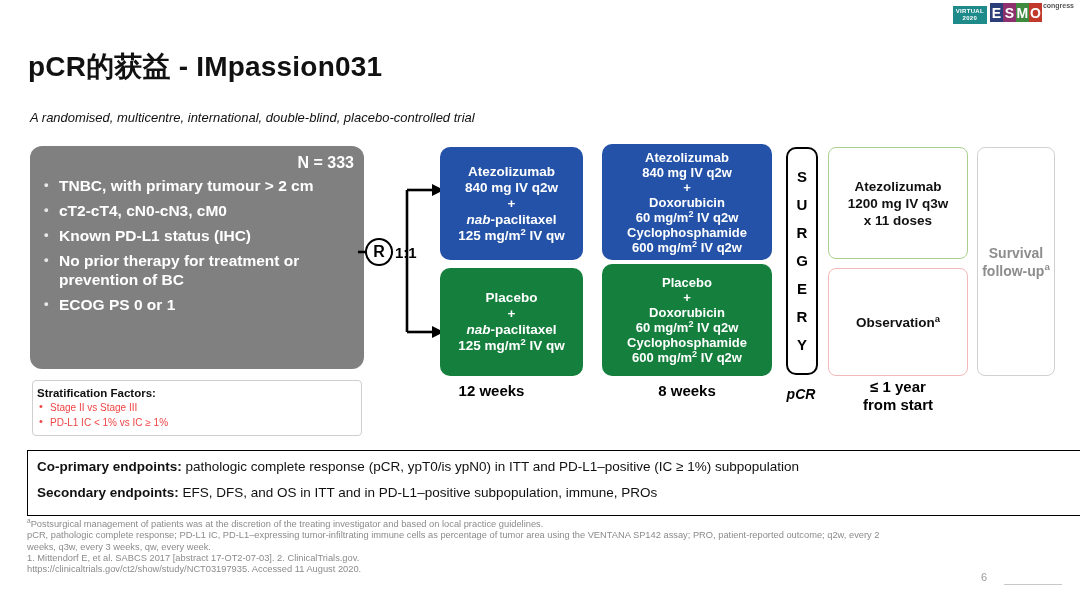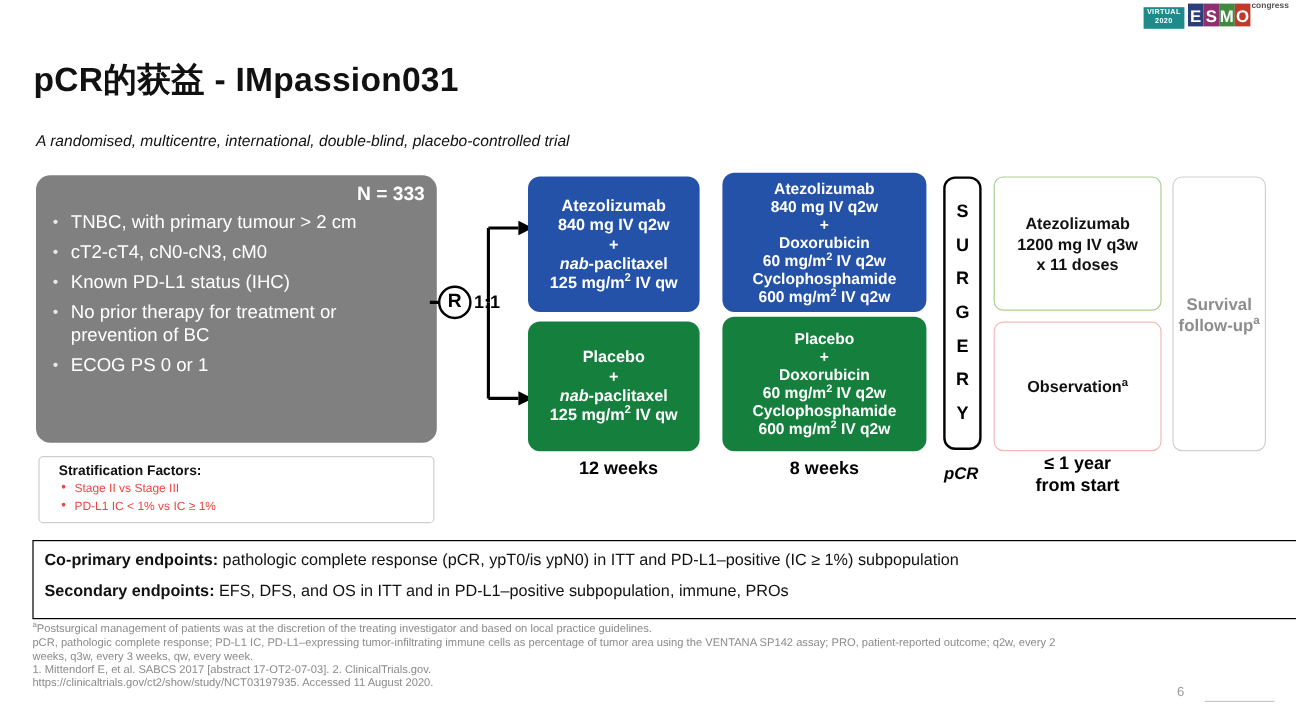--- a/index.html
+++ b/index.html
@@ -38,34 +38,34 @@
     position: absolute; left: 30px; top: 110px;
     font-size: 13px; font-style: italic; font-weight: normal; color: #111;
   }
 
   
   .pop-box {
     position: absolute; left: 30px; top: 146px; width: 334px; height: 223px;
     background: #808080; border-radius: 12px; color: #fff; padding: 8px 10px 6px 10px;
   }
   .pop-n { text-align: right; font-size: 16px; font-weight: bold; margin-bottom: 4px; }
-  .pop-list { list-style: none; }
+  .pop-list { list-style: none; font-weight: bold; }
   .pop-list li {
     font-size: 15.5px; line-height: 19px; position: relative; padding-left: 19px;
     margin-bottom: 6px;
   }
   .pop-list li:before {
     content: "•"; position: absolute; left: 4px; top: -1px; font-size: 13px; color: #e8e8e8;
   }
 
   
   .strat-box {
     position: absolute; left: 32px; top: 380px; width: 330px; height: 56px;
     background: #fff; border: 1.2px solid #cfcfcf; border-radius: 4px;
-    padding: 5px 16px;
+    padding: 5px 4px;
   }
   .strat-title { font-size: 11.5px; font-weight: bold; color: #111; line-height: 14px; }
   .strat-box ul { list-style: none; }
   .strat-box li {
     font-size: 10px; line-height: 15px; color: #ef4444; position: relative; padding-left: 13px;
   }
   .strat-box li:before { content: "•"; position: absolute; left: 2px; top: -1px; font-size: 11px; }
 
   
   .rand { position: absolute; left: 365px; top: 238px; }
@@ -115,21 +115,21 @@
   #box-obs .lbl   { font-size: 13.5px; font-weight: bold; color: #111; }
   #box-surv { left: 977px; top: 147px; width: 78px; height: 229px; border: 1.2px solid #d0d0d0; }
   #box-surv .lbl { font-size: 14px; font-weight: bold; line-height: 18px; color: #8d8d8d; }
   sup { font-size: 70%; vertical-align: super; line-height: 0; }
 
   
   .tl {
     position: absolute; font-size: 15px; font-weight: bold; color: #000; text-align: center;
     line-height: 18px;
   }
-  #tl-12 { left: 444px; top: 382px; width: 143px; }
+  #tl-12 { left: 420px; top: 382px; width: 143px; }
   #tl-8  { left: 602px; top: 382px; width: 170px; }
   #tl-pcr{ left: 770px; top: 385px; width: 62px; font-style: italic; font-size: 14px; }
   #tl-yr { left: 828px; top: 378px; width: 140px; }
 
   
   .endpoints {
     position: absolute; left: 27px; top: 450px; width: 1062px; height: 66px;
     border: 1.6px solid #000; background: #fff; padding: 7px 9px;
   }
   .ep-line { font-size: 13.5px; color: #111; line-height: 17px; margin-bottom: 9px; }

